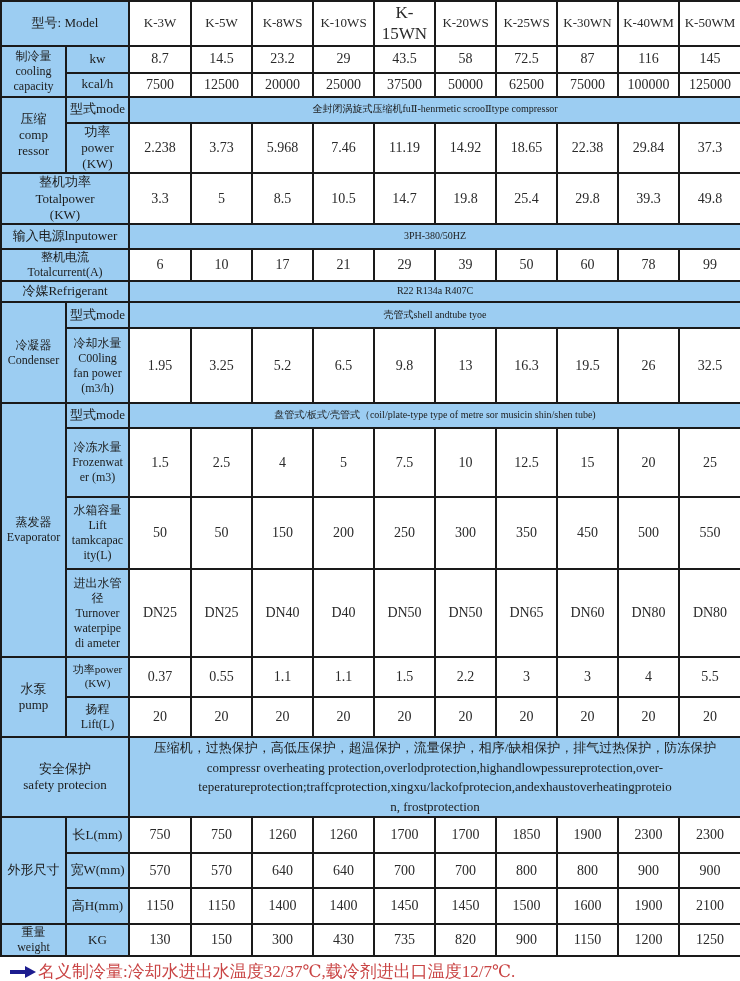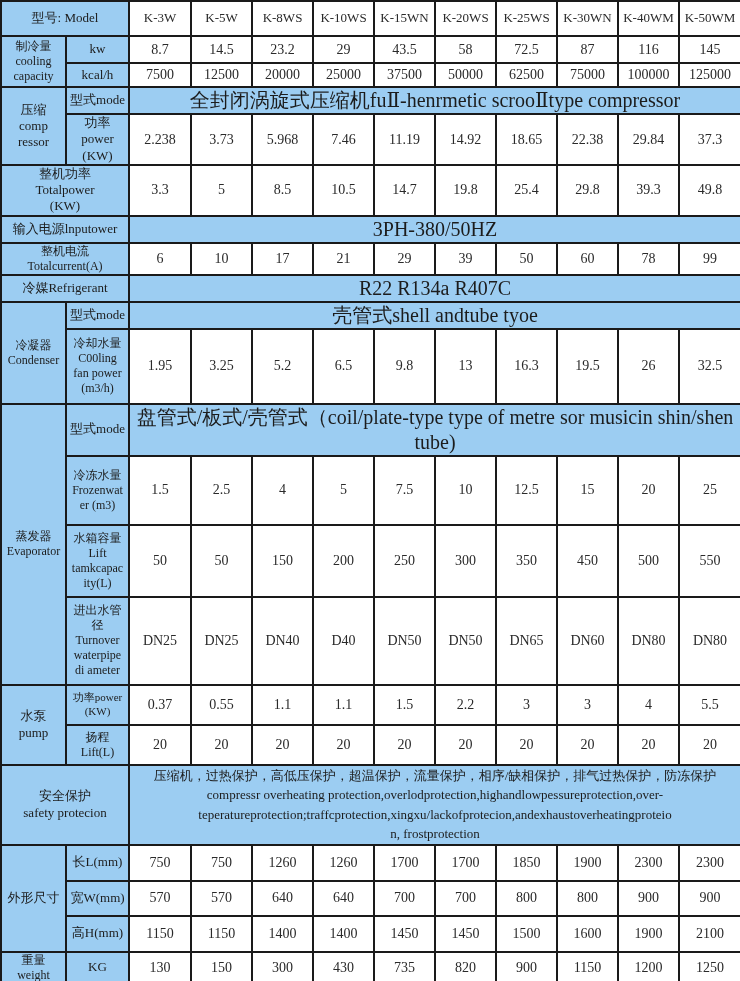--- a/index.html
+++ b/index.html
@@ -19,21 +19,21 @@
     border:2px solid var(--border_dark);
   }
   td{
     border:2px solid var(--border_dark);
     text-align:center;vertical-align:middle;
     white-space:pre-line;word-break:break-word;
     padding:0 1px;line-height:1.25;
     color:#1c1c1c;font-size:13px;overflow:hidden;
   }
   td.h{background:var(--header_blue);margin-left:20px;}
-  td.b{background:var(--header_blue);font-size:20px;}
+  td.b{background:var(--header_blue);font-size:10px;}
   td.sb{background:var(--header_blue);font-size:13px;line-height:1.5;}
   td.v{background:#ffffff;font-size:14px;color:#2a2a2a;}
   .notes{padding:5px 0 0 8px;}
   .note{display:flex;align-items:center;margin-bottom:1px;height:19px;}
   .arrow{position:relative;width:30px;height:12px;flex:0 0 30px;}
   .arrow::before{
     content:"";position:absolute;left:2px;top:4px;width:15px;height:4px;
     background:var(--arrow_navy);
   }
   .arrow::after{
@@ -61,21 +61,21 @@
       <col style="width: 61px;">
       <col style="width: 62px;">
     </colgroup>
     <tbody>
       <tr style="height: 35px;">
         <td colspan="2" class="h">型号: Model</td>
         <td class="v" style="font-size: 13px;">K-3W</td>
         <td class="v" style="font-size: 13px;">K-5W</td>
         <td class="v" style="font-size: 13px;">K-8WS</td>
         <td class="v" style="font-size: 13px;">K-10WS</td>
-        <td class="v" style="font-size: 13px; border-radius: 8px;">K-15WN</td>
+        <td class="v" style="font-size: 17px; border-radius: 8px;">K-15WN</td>
         <td class="v" style="font-size: 13px;">K-20WS</td>
         <td class="v" style="font-size: 13px;">K-25WS</td>
         <td class="v" style="font-size: 13px;">K-30WN</td>
         <td class="v" style="font-size: 13px;">K-40WM</td>
         <td class="v" style="font-size: 13px;">K-50WM</td>
       </tr>
       <tr style="height: 27px;">
         <td rowspan="2" class="h" style="font-size: 12px;">制冷量
 cooling
 capacity</td>

